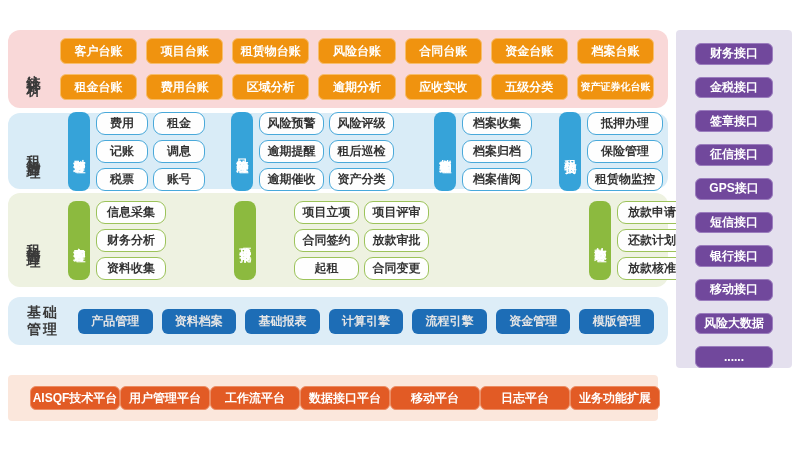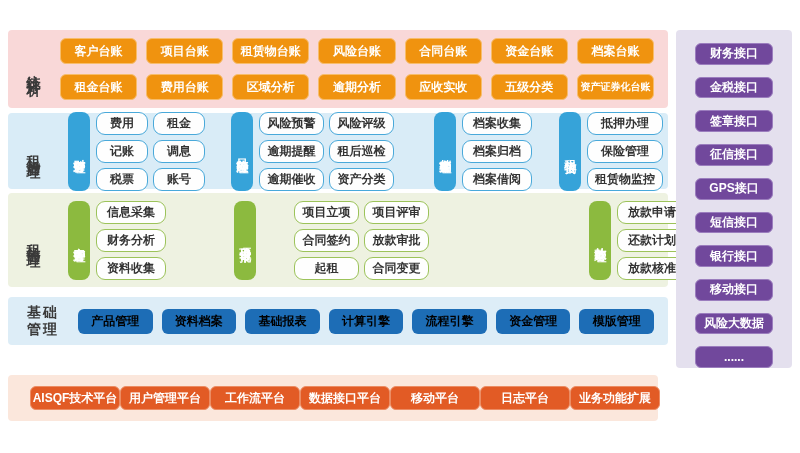--- a/index.html
+++ b/index.html
@@ -1,20 +1,20 @@
 <!DOCTYPE html>
 <html><head>
 <meta charset="utf-8">
 <style>
   html,body { margin:0; padding:0; background:#fff; }
   body { width:800px; height:453px; font-family:"Liberation Sans","DejaVu Sans",sans-serif; position:relative; overflow:hidden; }
 
   .left-col { position:absolute; left:8px; top:30px; width:660px; display:flex; flex-direction:column; }
 
-  .band { border-radius:4px; display:flex; align-items:center; box-sizing:border-box; }
+  .band { border-radius:12px; display:flex; align-items:center; box-sizing:border-box; }
   .band.stats { height:78px; background:#f9d8d8; margin-bottom:5px; }
   .band.post  { height:76px; background:#d9ecf7; margin-bottom:4px; }
   .band.pre   { height:94px;  background:#eef2e1; margin-bottom:10px; }
   .band.base  { height:48px;  background:#ddedf7; }
 
   .vlabel { width:52px; flex:0 0 52px; display:flex; align-items:center; justify-content:center; }
   .vlabel span { writing-mode:vertical-rl; text-orientation:upright; font-weight:bold; font-size:14px; color:#3a3a3a; letter-spacing:3px; }
 
   .stats-grid { flex:1; display:grid; grid-template-columns:repeat(7,1fr); gap:10px 9px; padding-right:14px; }
   .btn-orange { height:24px; background:#f0930f; border:1px solid #f7bd6b; border-radius:6px; color:#fff;
@@ -36,21 +36,21 @@
   .g-risk { margin-left:26px; }  .g-risk .gitems { grid-template-columns:65px 65px; }
   .g-arch { margin-left:40px;justify-content:center; }  .g-arch .gitems { grid-template-columns:70px; }
   .g-lease{ margin-left:27px; }  .g-lease .gitems{ grid-template-columns:76px; }
   .g-cust { margin-left:8px; }   .g-cust .gitems { grid-template-columns:70px; }
   .g-proj { margin-left:68px;gap:32px; }  .g-proj .gitems { grid-template-columns:65px 65px; }
   .g-loan { margin-left:160px; } .g-loan .gitems { grid-template-columns:70px; }
 
   .base-label { width:70px; flex:0 0 70px; display:flex; justify-content:center; }
   .base-label span { width:34px; font-weight:bold; font-size:14px; color:#3a3a3a; line-height:1.25; text-align:center; letter-spacing:2px; }
   .base-row { flex:1; display:flex; gap:9px; padding-right:14px; }
-  .btn-dblue { flex:1; height:25px; background:#1d6db6; border-radius:6px; color:#000000; font-size:12px; font-weight:bold;
+  .btn-dblue { flex:1; height:25px; background:#1d6db6; border-radius:6px; color:#e5e5e5; font-size:12px; font-weight:bold;
                display:flex; align-items:center; justify-content:center; white-space:nowrap; }
 
   .band.platform { position:absolute; left:8px; top:375px; width:650px; height:46px; background:#fbe7dc; border-radius:4px;
                    display:flex; align-items:center; justify-content:space-between; padding:0 22px; }
   .btn-red { min-width:70px; height:22px; background:#e25b25; border:1px solid #ec8c63; border-radius:6px; color:#fff;
              font-size:12px; font-weight:bold; display:flex; align-items:center; justify-content:center; padding:0 9px; white-space:nowrap; }
 
   .iface-col { position:absolute; left:676px; top:30px; width:116px; height:338px; background:#e4e0ee; border-radius:4px;
                display:flex; flex-direction:column; align-items:center; padding-top:13px; gap:12px; box-sizing:border-box; }
   .btn-purple { width:76px; height:21px; background:#71489c; border:1px solid #9b7dbe; border-radius:6px; color:#fff;

